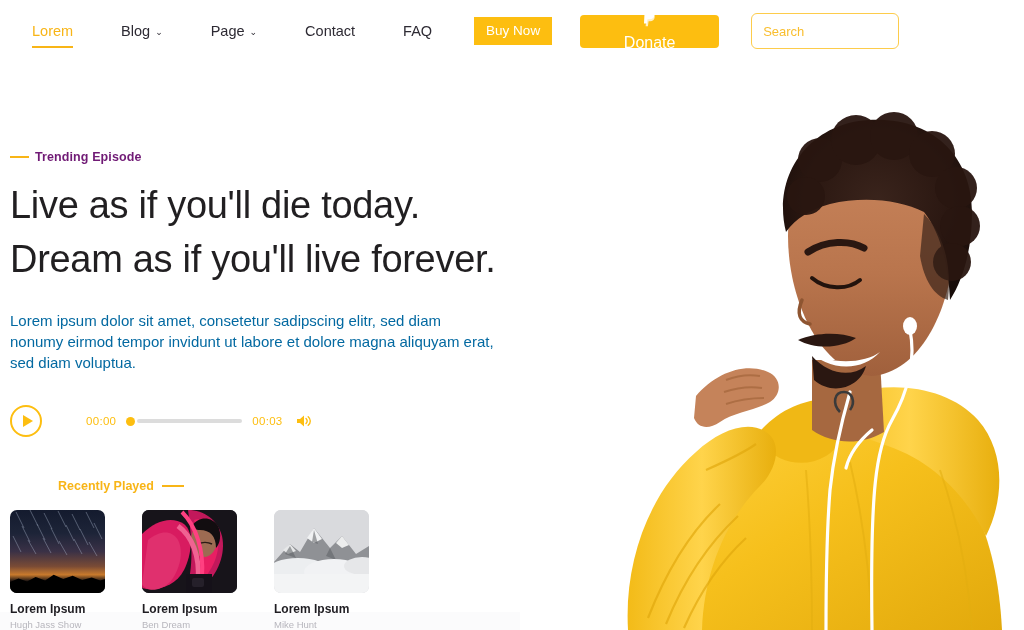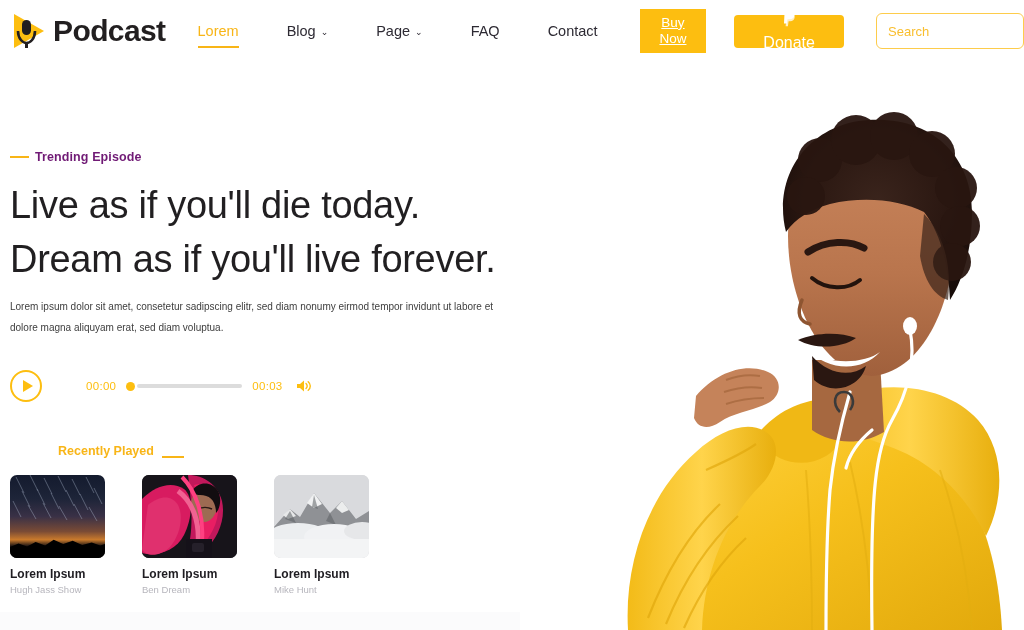--- a/index.html
+++ b/index.html
@@ -41,21 +41,21 @@
     content: ""; position: absolute;
     left: 24px; right: 24px; bottom: 3px;
     height: 2px; background: #F8B517;
   }
   .caret { font-size: 9px; line-height: 1; position: relative; top: 1px; }
 
   .btn-buy {
     background: #FDBE10; color: #fff;
     font-size: 13.5px; font-weight: 500;
     padding: 6px 12px; border: none; cursor: pointer;
-    margin-left: 18px; line-height: 1.2; text-decoration: underline;
+    margin-left: 18px; line-height: 1.2;
   }
   .btn-donate {
     background: #FDBE10; color: #fff;
     font-size: 16px; font-weight: 500;
     height: 33px; width: 139px; border: none; border-radius: 4px;
     margin-left: 28px; cursor: pointer;
     display: flex; align-items: center; justify-content: center; gap: 7px; flex-direction: column;
   }
   .paypal-glyph { width: 15px; height: 16px; display: block; }
 
@@ -85,23 +85,23 @@
   .eyebrow .dash { display: inline-block; width: 19px; height: 2px; background: #F8B517; }
 
   .hero-title {
     margin-top: 14px;
     font-size: 38px; line-height: 54px;
     color: #211f21; font-weight: 400;
     letter-spacing: -0.3px;
     font-family: "Liberation Sans", sans-serif;
   }
   .hero-desc {
-    margin-top: 10px;
-    font-size: 10px; line-height: 21px;
-    color: #404040; max-width: 485px;
+    margin-top: 24px;
+    font-size: 15px; line-height: 21px;
+    color: #0369a1; max-width: 485px;
   }
 
   
   .player { margin-top: 32px; display: flex; align-items: center; }
   .play-btn {
     width: 32px; height: 32px; border-radius: 50%;
     border: 2px solid #FDBE10; background: #fff;
     display: flex; align-items: center; justify-content: center;
     cursor: pointer; flex: none;
   }
@@ -126,21 +126,21 @@
     background: #FDBE10; flex: none; position: relative; z-index: 2;
   }
   .progress-track {
     flex: 1; height: 4px; background: #dcdcdc; border-radius: 2px; margin-left: 2px;
   }
   .volume-icon { margin-left: 13px; width: 16px; height: 14px; cursor: pointer; flex: none; }
 
   
   .recent-head {
     margin-top: 42px;
-    display: flex; align-items: flex-end; gap: 8px;
+    display: flex; align-items: center; gap: 8px;
     color: #F8B517; font-size: 12.5px; font-weight: bold; padding-left: 48px;
   }
   .recent-head .dash { display: inline-block; width: 22px; height: 2px; background: #F8B517; }
 
   .cards { margin-top: 17px; display: flex; gap: 37px; }
   .card { width: 95px; cursor: pointer; }
   .thumb {
     width: 95px; height: 83px; border-radius: 7px;
     overflow: hidden; position: relative; background: #ddd;
   }
@@ -276,49 +276,38 @@
       <ellipse cx="390" cy="326" rx="7" ry="9" fill="#ffffff"></ellipse>
 
       <path d="M320 412 C312 404 314 392 324 392 C332 392 336 402 330 410" stroke="#3A3A3A" stroke-width="2.6" fill="none"></path>
     </svg>
   </div>
 
   <div class="bottom-band"></div>
 
   <div class="header">
 
-    <div class="brand">
-      <span class="brand-mark">
-        <svg viewBox="0 0 38 40" width="38" height="40">
-          <path d="M4 3 L34 20 L4 37 Z" fill="#FDBE10"></path>
-          <rect x="12" y="9" width="9" height="15" rx="4.5" fill="#221F20"></rect>
-          <path d="M8 20 C8 28 13 32 16.5 32 C20 32 25 28 25 20" stroke="#221F20" stroke-width="2.6" fill="none"></path>
-          <rect x="15" y="31" width="3" height="6" fill="#221F20"></rect>
-        </svg>
-      </span>
-      <span class="brand-name">Podcast</span>
-    </div>
 
     <nav class="nav">
       <div class="nav-item active">
         <span>Lorem</span>
       </div>
       <div class="nav-item">
         <span>Blog</span>
         <span class="caret">⌄</span>
       </div>
       <div class="nav-item">
         <span>Page</span>
         <span class="caret">⌄</span>
       </div>
       <div class="nav-item">
+        <span>Contact</span>
+      </div>
+      <div class="nav-item">
         <span>FAQ</span>
-      </div>
-      <div class="nav-item">
-        <span>Contact</span>
       </div>
     </nav>
 
     <button class="btn-buy">Buy Now</button>
 
     <button class="btn-donate">
       <span class="paypal-glyph">
         <svg viewBox="0 0 15 16" width="15" height="16">
           <path d="M2.6 0.6 h6.1 c3.0 0 4.2 1.6 3.8 3.9 C12 7.0 10.1 8.3 7.4 8.3 H5.6 L4.9 12.6 H2.0 Z" fill="#ffffff"></path>
           <path d="M5.0 3.6 h5.0 c2.2 0 3.0 1.3 2.6 3.2 -0.4 2.2 -2.0 3.4 -4.3 3.4 H6.6 L5.9 15.2 H3.6 Z" fill="#ffffff" opacity="0.75"></path>

